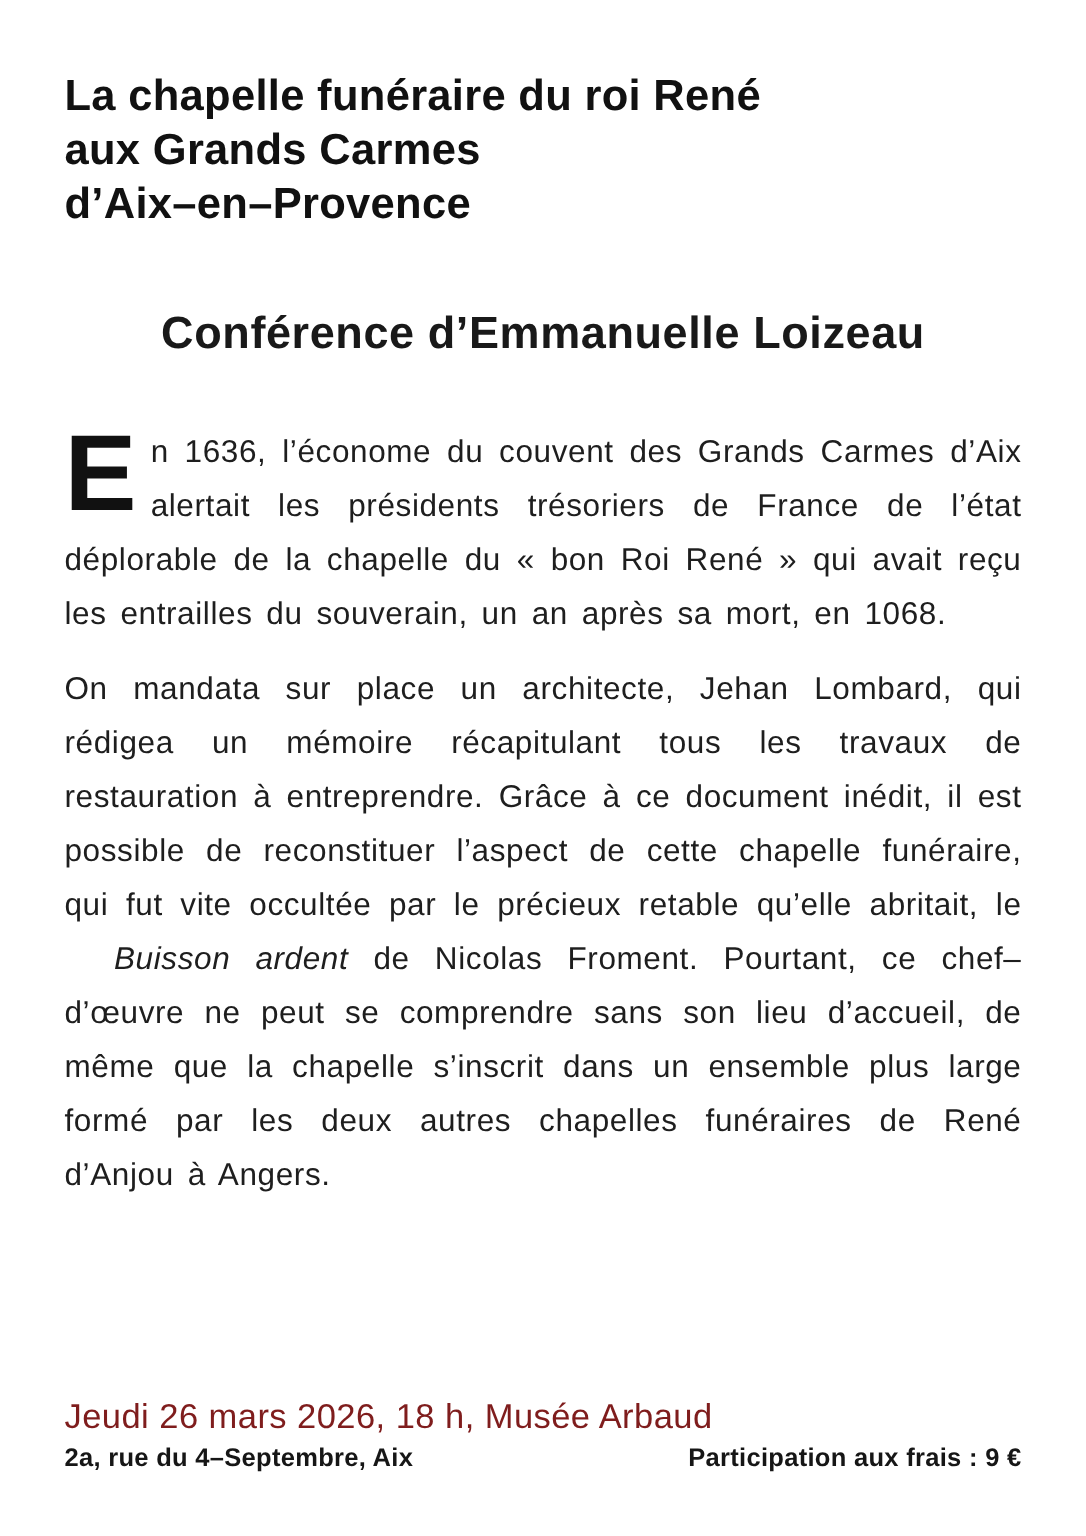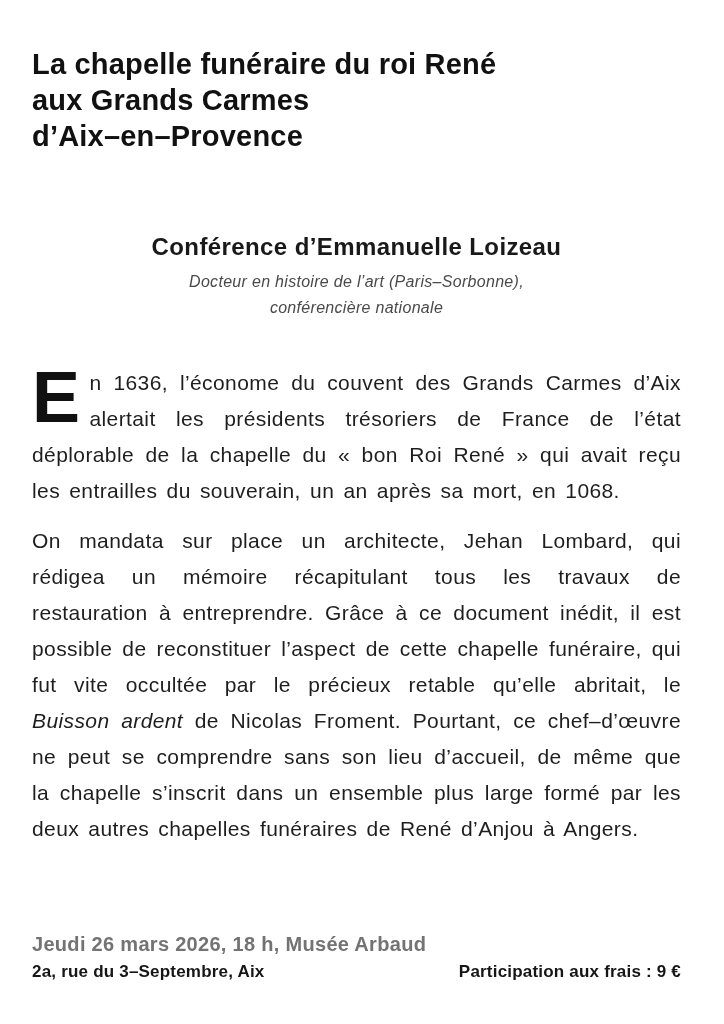--- a/index.html
+++ b/index.html
@@ -2,40 +2,40 @@
 <html><head>
 <meta charset="utf-8">
 <style>
   * { margin: 0; padding: 0; box-sizing: border-box; }
   html, body { background: #e9e9e9; }
   body { display: flex; justify-content: center; }
   .page {
     width: 724px;
     height: 1024px;
     background: #ffffff;
-    padding: 0 43px 40px 32px;
+    padding: 0 43px 40px 43px;
     display: flex;
     flex-direction: column;
     font-family: "Liberation Sans", sans-serif;
     color: #1e1e1e;
     overflow: hidden;
   }
   .title {
     margin-top: 46px;
     font-size: 29px;
     line-height: 36px;
     font-weight: 700;
     letter-spacing: 0.2px;
     color: #111111;
     white-space: pre-line;
   }
   .conf-heading {
-    margin-top: 79px;
+    margin-top: 52px;
     text-align: center;
-    font-size: 24px;
+    font-size: 30px;
     font-weight: 700;
     letter-spacing: 0.4px;
     color: #191919;
   }
   .credentials {
     margin-top: 8px;
     text-align: center;
     font-style: italic;
     font-size: 16px;
     line-height: 26px;
@@ -55,28 +55,28 @@
   }
   .para + .para { margin-top: 14px; }
   .dropcap {
     float: left;
     font-size: 72px;
     line-height: 60px;
     font-weight: 700;
     padding: 2px 9px 0 0;
     color: #111111;
   }
-  .italic-title { font-style: italic; }
+  .italic-title { font-style: italic; margin-left: 33px; }
   .footer { margin-top: auto; }
   .event-line {
-    font-size: 20px;
+    font-size: 23px;
     line-height: 27px;
-    font-weight: 700;
+    font-weight: 400;
     letter-spacing: 0.3px;
-    color: #737373;
+    color: #7f1d1d;
   }
   .footer-row {
     margin-top: 2px;
     display: flex;
     justify-content: space-between;
     align-items: baseline;
     font-size: 17px;
     line-height: 24px;
     font-weight: 700;
     letter-spacing: 0.2px;
@@ -87,36 +87,34 @@
 <body>
 
 <div class="page">
 
   <h1 class="title">La chapelle funéraire du roi René
 aux Grands Carmes
 d’Aix–en–Provence</h1>
 
   <h2 class="conf-heading">Conférence d’Emmanuelle Loizeau</h2>
 
-  <div class="credentials">Docteur en histoire de l’art (Paris–Sorbonne),
-conférencière nationale</div>
 
   <div class="body-block">
 
     <p class="para">
       <span class="dropcap">E</span><span>n 1636, l’économe du couvent des Grands Carmes d’Aix alertait les présidents trésoriers de France de l’état déplorable de la chapelle du « bon Roi René » qui avait reçu les entrailles du souverain, un an après sa mort, en 1068.</span>
     </p>
 
     <p class="para">
       <span>On mandata sur place un architecte, Jehan Lombard, qui rédigea un mémoire récapitulant tous les travaux de restauration à entreprendre. Grâce à ce document inédit, il est possible de reconstituer l’aspect de cette chapelle funéraire, qui fut vite occultée par le précieux retable qu’elle abritait, le </span><span class="italic-title">Buisson ardent</span><span> de Nicolas Froment. Pourtant, ce chef–d’œuvre ne peut se comprendre sans son lieu d’accueil, de même que la chapelle s’inscrit dans un ensemble plus large formé par les deux autres chapelles funéraires de René d’Anjou à Angers.</span>
     </p>
 
   </div>
 
   <div class="footer">
     <div class="event-line">Jeudi 26 mars 2026, 18 h, Musée Arbaud</div>
     <div class="footer-row">
-      <span>2a, rue du 3–Septembre, Aix</span>
+      <span>2a, rue du 4–Septembre, Aix</span>
       <span>Participation aux frais : 9 €</span>
     </div>
   </div>
 
 </div>
 
 </body></html>

